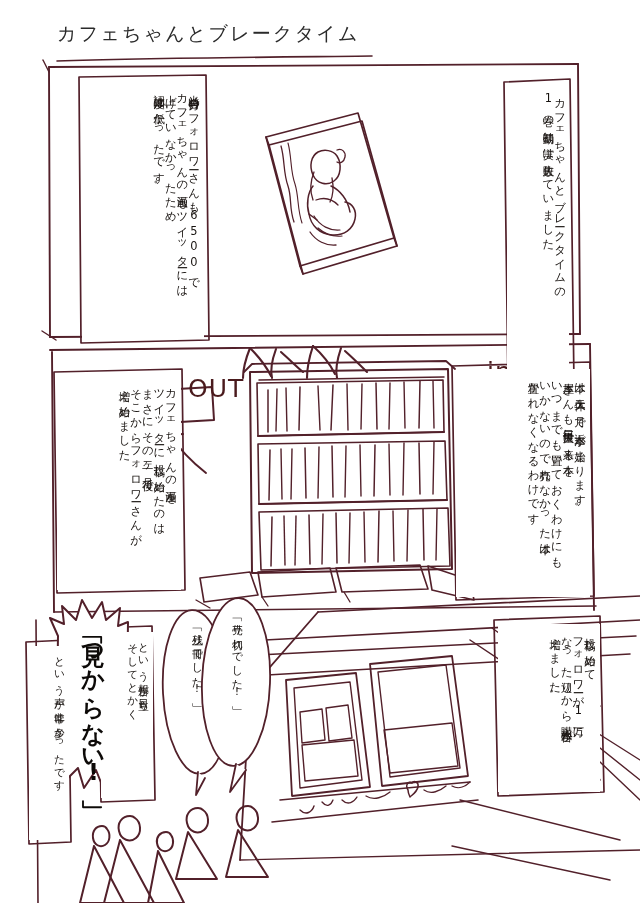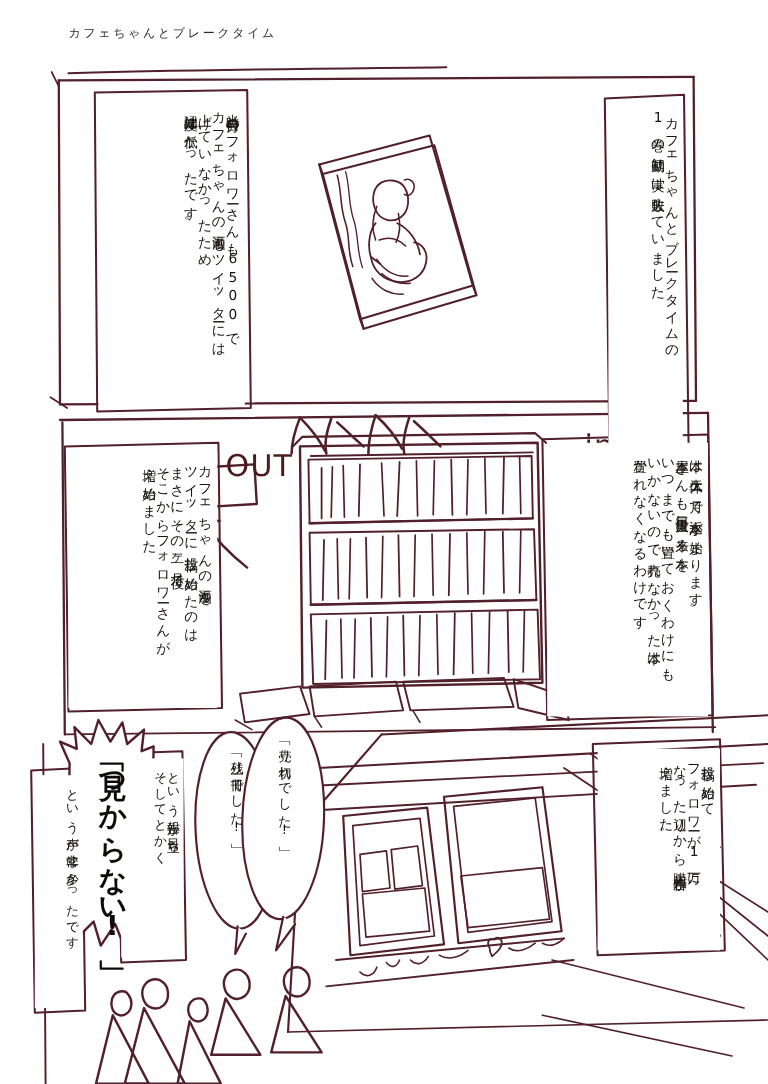--- a/index.html
+++ b/index.html
@@ -8,21 +8,21 @@
     width:640px;height:903px;position:relative;overflow:hidden;
     font-family:"Liberation Sans","DejaVu Sans",sans-serif;
     color:#4a1a1d;
   }
   .stage{position:absolute;inset:0;width:640px;height:903px;}
   svg.art{position:absolute;left:0;top:0;width:640px;height:903px;overflow:visible;}
 
   
   .series-title{
     position:absolute;left:57px;top:21px;
-    font-size:10px;letter-spacing:2.2px;color:#2a2a2a;
+    font-size:19px;letter-spacing:2.2px;color:#2a2a2a;
     font-family:"DejaVu Sans",sans-serif;white-space:nowrap;
   }
   .main-title{
     position:absolute;left:57px;top:38px;
     font-size:21px;font-weight:bold;letter-spacing:1.2px;color:#101010;
     font-family:"DejaVu Sans",sans-serif;white-space:nowrap;
   }
 
   
   .vbox{

